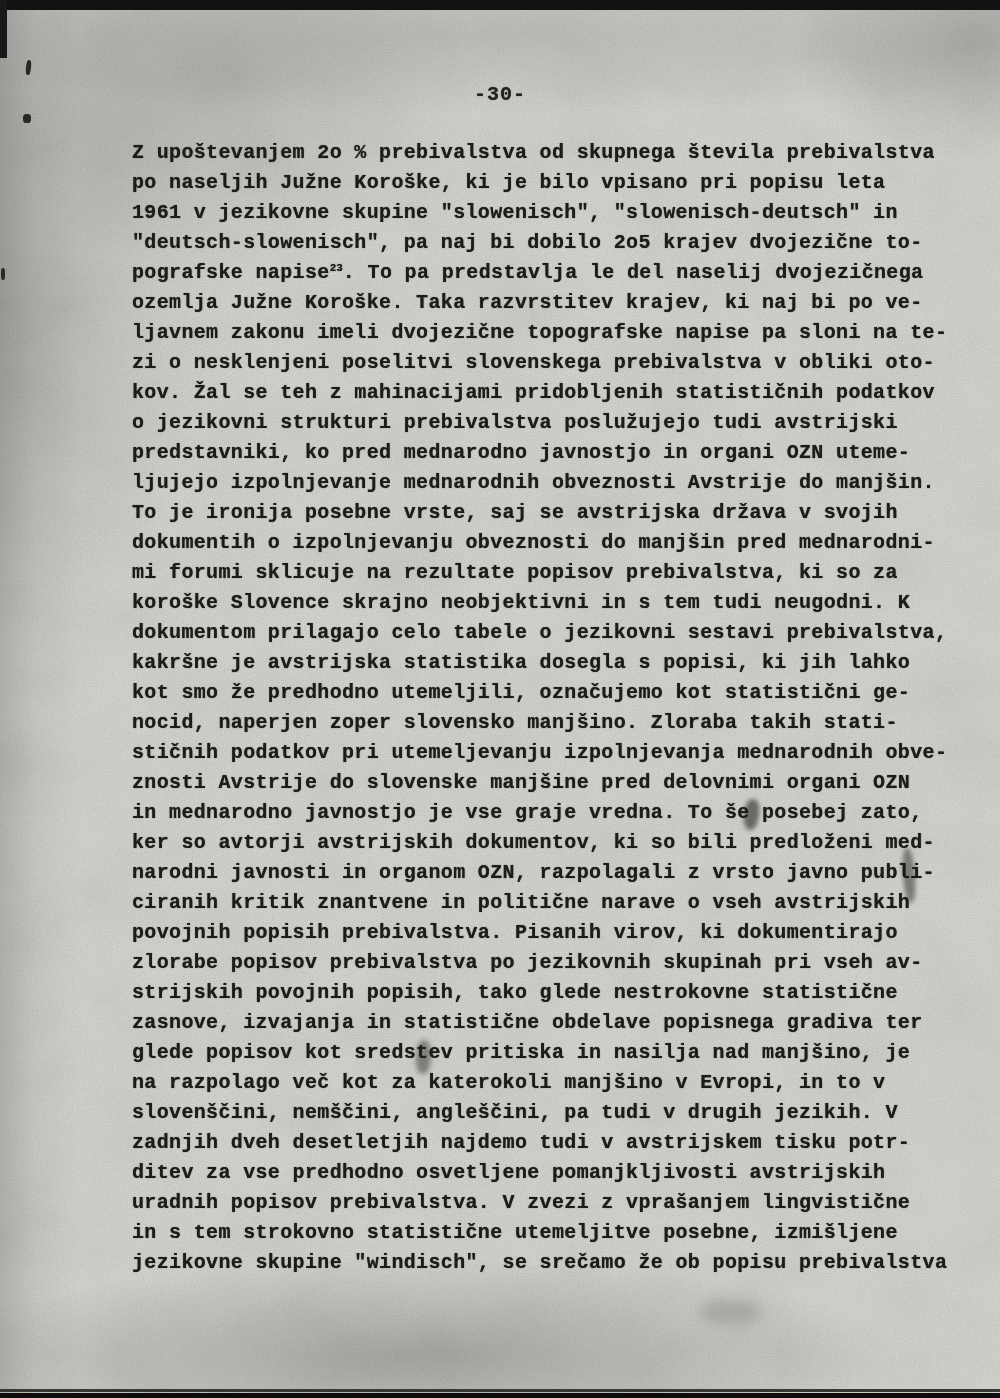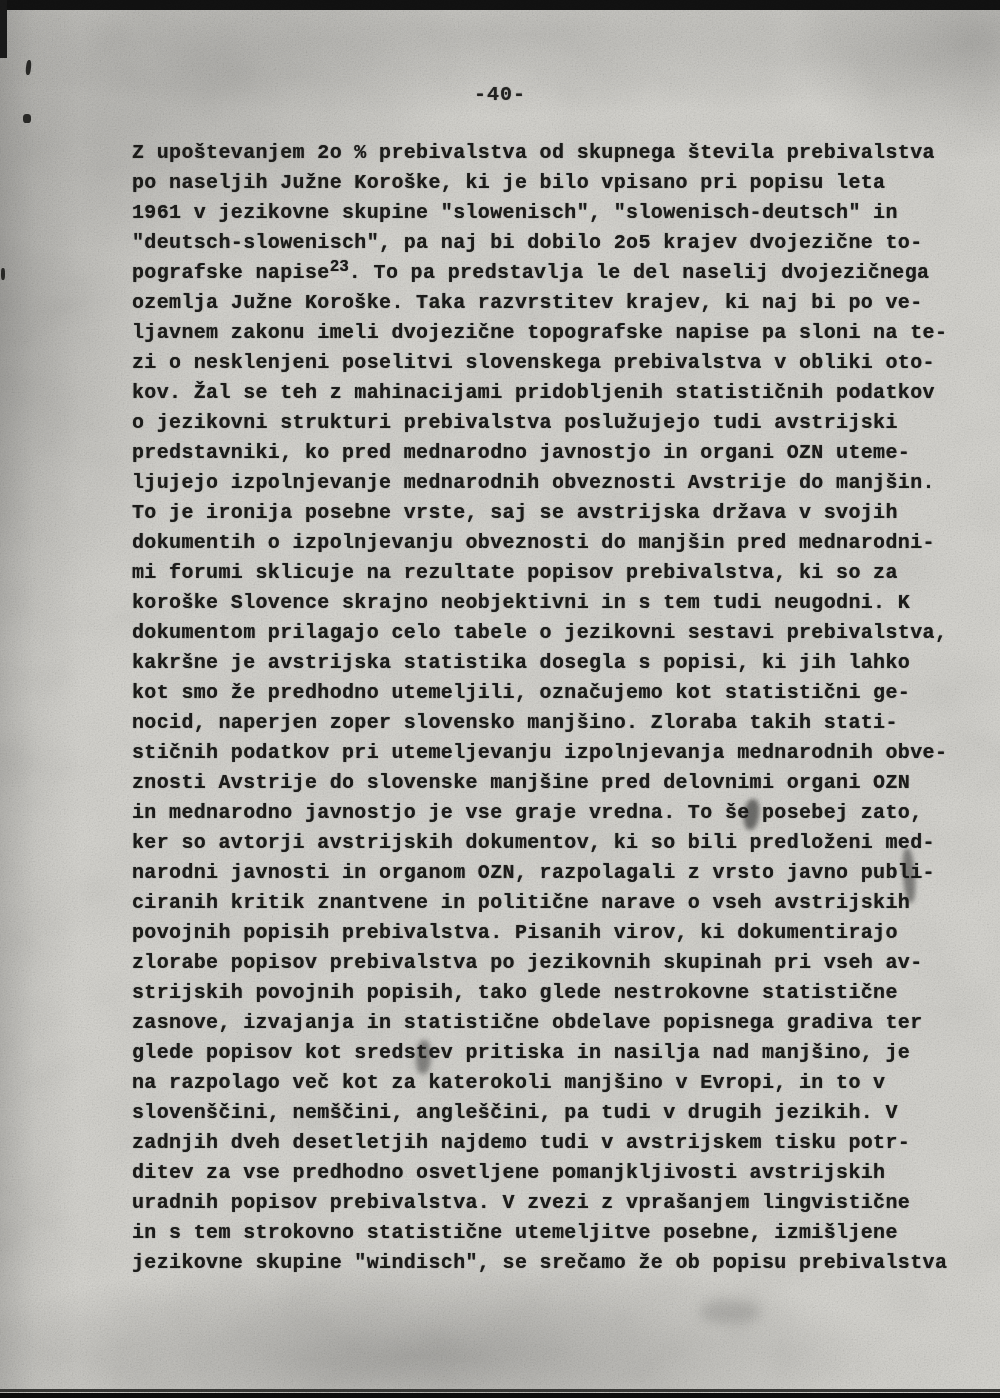--- a/index.html
+++ b/index.html
@@ -26,40 +26,40 @@
     text-align:center;font-size:20px;font-weight:700;color:#242422;
     letter-spacing:1px;text-shadow:0 0 1px rgba(25,25,25,0.75);
   }
   .text-block{
     position:absolute;left:132px;top:138px;width:832px;
     font-size:20px;font-weight:700;line-height:30px;
     color:#1d1d1b;letter-spacing:0.35px;white-space:pre;
     text-shadow:0 0 1px rgba(25,25,25,0.8);
   }
   .text-block .line{height:30px;}
-  .text-block sup{font-size:16px;line-height:0;vertical-align:7px;letter-spacing:0;}
+  .text-block sup{font-size:11px;line-height:0;vertical-align:7px;letter-spacing:0;}
   .smudge{position:absolute;background:rgba(25,25,25,0.55);border-radius:45%;filter:blur(2px);}
   .s1{left:744px;top:799px;width:15px;height:31px;transform:rotate(7deg);}
   .s2{left:903px;top:848px;width:12px;height:55px;transform:rotate(-4deg);background:rgba(25,25,25,0.45);}
   .s3{left:416px;top:1040px;width:15px;height:34px;transform:rotate(3deg);background:rgba(35,35,35,0.45);filter:blur(2.5px);}
   .s4{left:700px;top:1300px;width:60px;height:24px;background:rgba(60,60,60,0.18);filter:blur(6px);}
   .speck{position:absolute;background:#2a2a28;border-radius:40%;}
   .p1{left:26px;top:60px;width:5px;height:15px;transform:rotate(6deg);}
   .p2{left:23px;top:114px;width:8px;height:9px;}
   .p3{left:1px;top:268px;width:4px;height:12px;}
   .noise{position:absolute;left:0;top:0;mix-blend-mode:multiply;pointer-events:none;}
 </style>
 </head>
 <body>
 
 <div class="scan">
   <div class="edge-top"></div>
   <div class="edge-top-left"></div>
 
-  <div class="page-number">-40-</div>
+  <div class="page-number">-30-</div>
 
   <div class="text-block"><div class="line"><span>Z upoštevanjem 2o % prebivalstva od skupnega števila prebivalstva</span></div><div class="line"><span>po naseljih Južne Koroške, ki je bilo vpisano pri popisu leta</span></div><div class="line"><span>1961 v jezikovne skupine "slowenisch", "slowenisch-deutsch" in</span></div><div class="line"><span>"deutsch-slowenisch", pa naj bi dobilo 2o5 krajev dvojezične to-</span></div><div class="line"><span>pografske napise</span><sup>23</sup><span>. To pa predstavlja le del naselij dvojezičnega</span></div><div class="line"><span>ozemlja Južne Koroške. Taka razvrstitev krajev, ki naj bi po ve-</span></div><div class="line"><span>ljavnem zakonu imeli dvojezične topografske napise pa sloni na te-</span></div><div class="line"><span>zi o nesklenjeni poselitvi slovenskega prebivalstva v obliki oto-</span></div><div class="line"><span>kov. Žal se teh z mahinacijami pridobljenih statističnih podatkov</span></div><div class="line"><span>o jezikovni strukturi prebivalstva poslužujejo tudi avstrijski</span></div><div class="line"><span>predstavniki, ko pred mednarodno javnostjo in organi OZN uteme-</span></div><div class="line"><span>ljujejo izpolnjevanje mednarodnih obveznosti Avstrije do manjšin.</span></div><div class="line"><span>To je ironija posebne vrste, saj se avstrijska država v svojih</span></div><div class="line"><span>dokumentih o izpolnjevanju obveznosti do manjšin pred mednarodni-</span></div><div class="line"><span>mi forumi sklicuje na rezultate popisov prebivalstva, ki so za</span></div><div class="line"><span>koroške Slovence skrajno neobjektivni in s tem tudi neugodni. K</span></div><div class="line"><span>dokumentom prilagajo celo tabele o jezikovni sestavi prebivalstva,</span></div><div class="line"><span>kakršne je avstrijska statistika dosegla s popisi, ki jih lahko</span></div><div class="line"><span>kot smo že predhodno utemeljili, označujemo kot statistični ge-</span></div><div class="line"><span>nocid, naperjen zoper slovensko manjšino. Zloraba takih stati-</span></div><div class="line"><span>stičnih podatkov pri utemeljevanju izpolnjevanja mednarodnih obve-</span></div><div class="line"><span>znosti Avstrije do slovenske manjšine pred delovnimi organi OZN</span></div><div class="line"><span>in mednarodno javnostjo je vse graje vredna. To še posebej zato,</span></div><div class="line"><span>ker so avtorji avstrijskih dokumentov, ki so bili predloženi med-</span></div><div class="line"><span>narodni javnosti in organom OZN, razpolagali z vrsto javno publi-</span></div><div class="line"><span>ciranih kritik znantvene in politične narave o vseh avstrijskih</span></div><div class="line"><span>povojnih popisih prebivalstva. Pisanih virov, ki dokumentirajo</span></div><div class="line"><span>zlorabe popisov prebivalstva po jezikovnih skupinah pri vseh av-</span></div><div class="line"><span>strijskih povojnih popisih, tako glede nestrokovne statistične</span></div><div class="line"><span>zasnove, izvajanja in statistične obdelave popisnega gradiva ter</span></div><div class="line"><span>glede popisov kot sredstev pritiska in nasilja nad manjšino, je</span></div><div class="line"><span>na razpolago več kot za katerokoli manjšino v Evropi, in to v</span></div><div class="line"><span>slovenščini, nemščini, angleščini, pa tudi v drugih jezikih. V</span></div><div class="line"><span>zadnjih dveh desetletjih najdemo tudi v avstrijskem tisku potr-</span></div><div class="line"><span>ditev za vse predhodno osvetljene pomanjkljivosti avstrijskih</span></div><div class="line"><span>uradnih popisov prebivalstva. V zvezi z vprašanjem lingvistične</span></div><div class="line"><span>in s tem strokovno statistične utemeljitve posebne, izmišljene</span></div><div class="line"><span>jezikovne skupine "windisch", se srečamo že ob popisu prebivalstva</span></div></div>
 
   <div class="smudge s1"></div>
   <div class="smudge s2"></div>
   <div class="smudge s3"></div>
   <div class="smudge s4"></div>
   <div class="speck p1"></div>
   <div class="speck p2"></div>
   <div class="speck p3"></div>

